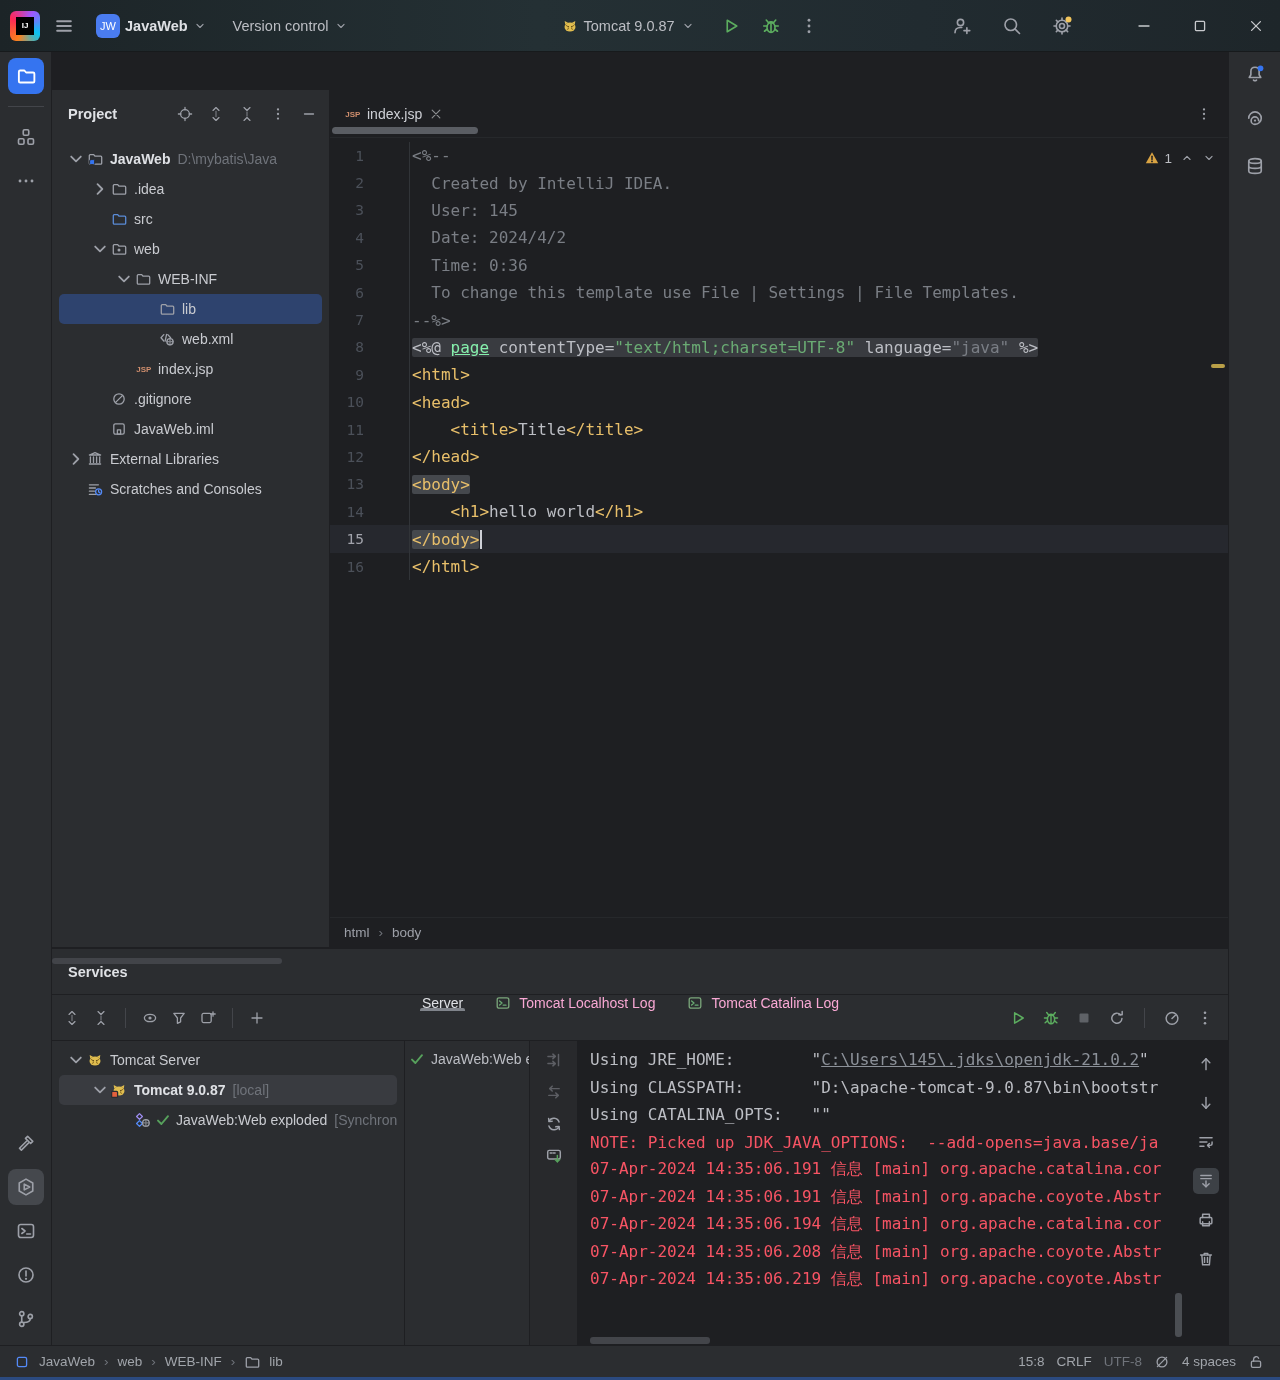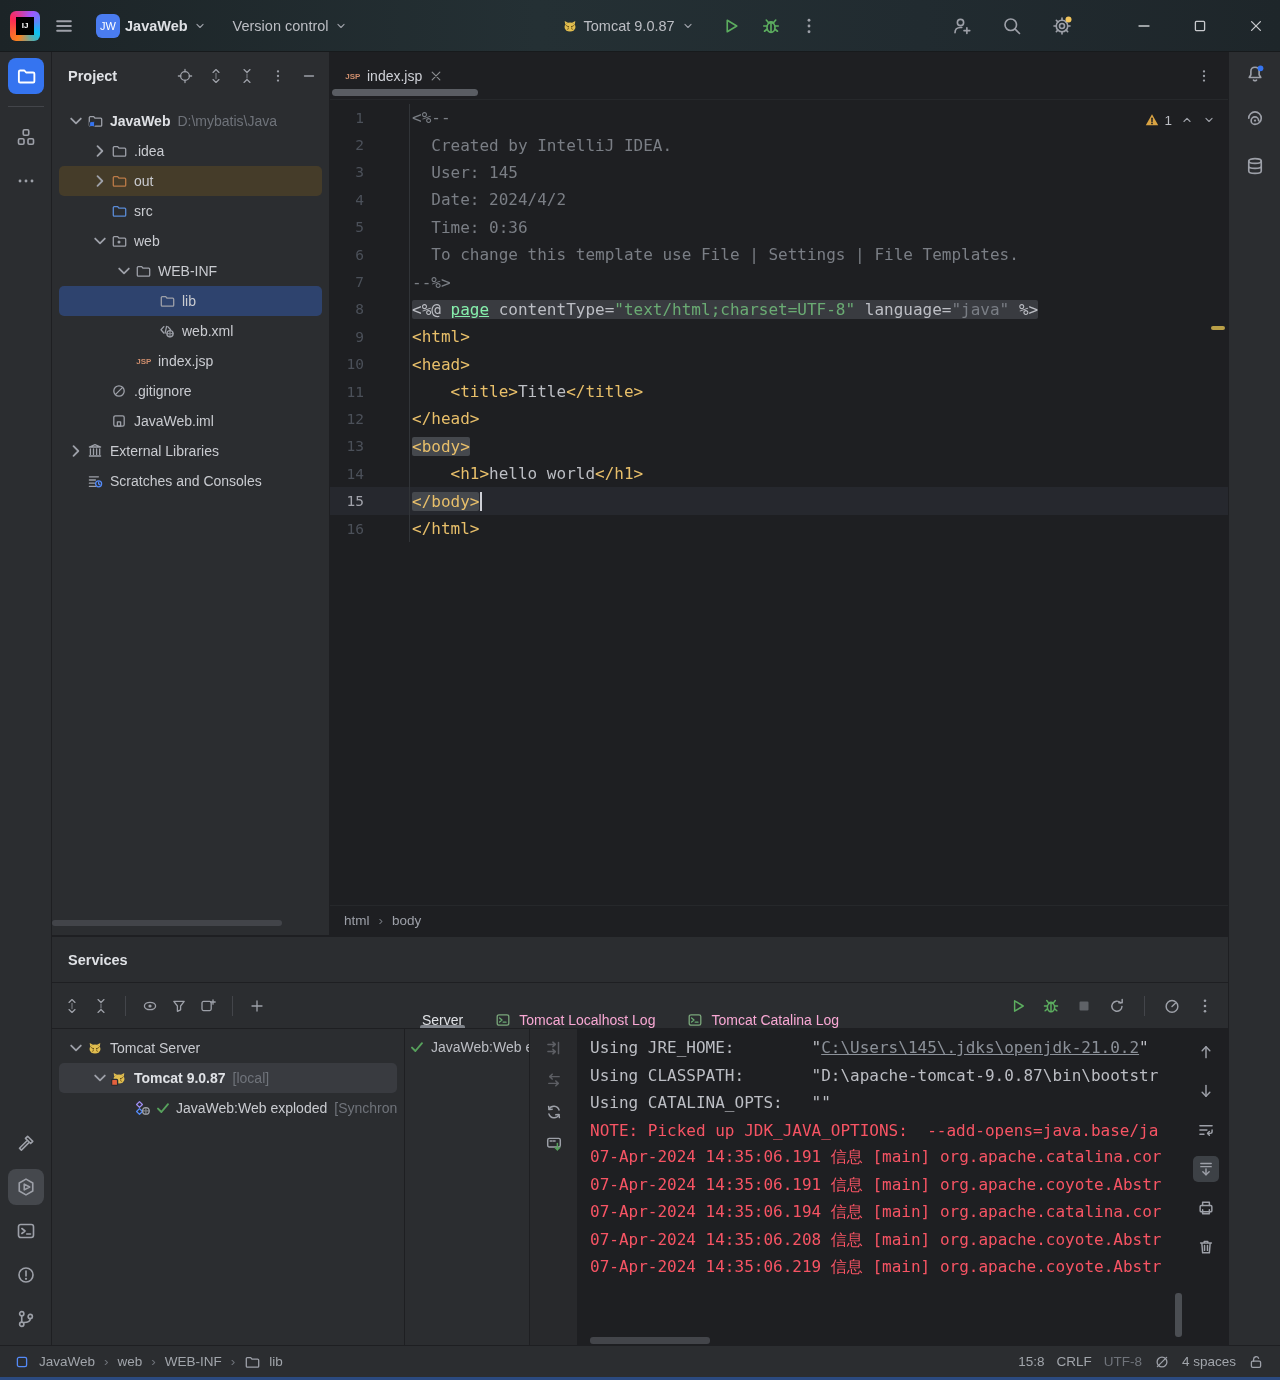--- a/index.html
+++ b/index.html
@@ -34,21 +34,21 @@
   .strip.left  { left:0; border-right:1px solid #1e1f22; padding-top:6px; }
   .strip.right { right:0; border-left:1px solid #1e1f22; padding-top:12px; gap:26px; }
   .sbtn { width:36px; height:36px; border-radius:8px; display:flex; align-items:center; justify-content:center; margin-bottom:8px; }
   .sbtn.active-blue { background:#3574f0; }
   .sbtn.active-gray { background:#45484d; }
   .strip-sep { width:36px; height:1px; background:#43454a; margin:4px 0 12px; }
   .strip .spacer { flex:1; }
 
   
   .content { position:absolute; left:52px; right:52px; top:52px; bottom:35px; display:flex; flex-direction:column; }
-  .row-top { display:flex; height:883px; }
+  .row-top { display:flex; height:883px;margin-top:38px; }
 
   
   .project-panel { width:278px; background:#2b2d30; position:relative; border-right:1px solid #1e1f22; }
   .pp-head { height:48px; display:flex; align-items:center; padding:0 12px 0 16px; color:#dfe1e5; font-size:14.5px; font-weight:bold; }
   .pp-icons { margin-left:auto; display:flex; align-items:center; gap:15px; }
   .ptree { padding-top:6px; }
   .trow { height:30px; display:flex; align-items:center; margin:0 7px; border-radius:5px; color:#c9cbd0; font-size:14px; white-space:nowrap; overflow:hidden; }
   .trow .chev { width:22px; display:flex; justify-content:center; flex:0 0 auto; }
   .trow .ic { margin-right:7px; }
   .trow.selected { background:#2e436e; }
@@ -80,21 +80,21 @@
   .stripe-mark { position:absolute; top:226px; right:3px; width:14px; height:4px; border-radius:2px; background:#b99f47; }
   .crumbbar { height:30px; display:flex; align-items:center; gap:9px; padding-left:14px; color:#9da0a8; font-size:13.5px; border-top:1px solid #26282b; background:#1e1f22; }
   .crumb-sep { color:#6f737a; }
 
   
   .services { height:410px; border-top:2px solid #1e1f22; background:#2b2d30; display:flex; flex-direction:column; }
   .svc-head { height:46px; display:flex; align-items:center; padding-left:16px; color:#dfe1e5; font-size:14.5px; font-weight:bold; border-bottom:1px solid #1e1f22; }
   .svc-toolbar { height:46px; position:relative; display:flex; align-items:center; border-bottom:1px solid #1e1f22; }
   .svc-tools { display:flex; align-items:center; gap:13px; padding-left:12px; }
   .vsep { width:1px; height:20px; background:#43454a; margin:0 3px; }
-  .svc-tabs { position:absolute; left:354px; top:0; bottom:0; display:flex; align-items:flex-end; }
+  .svc-tabs { position:absolute; left:354px; top:0; bottom:0; display:flex; align-items:flex-start; }
   .svc-tab { position:relative; display:flex; align-items:center; gap:8px; padding:0 16px; color:#f9a8d4; font-size:14px; }
   .svc-tab.sel { color:#dfe1e5; }
   .svc-tab.sel::after { content:''; position:absolute; left:14px; right:14px; bottom:0; height:3px; background:#7f838a; border-radius:2px 2px 0 0; }
   .svc-runicons { position:absolute; right:14px; top:0; bottom:0; display:flex; align-items:center; gap:15px; }
   .svc-body { flex:1; position:relative; display:flex; min-height:0; }
   .svc-tree { width:353px; position:relative; padding-top:4px; border-right:1px solid #1e1f22; }
   .svc-mid { width:125px; border-right:1px solid #1e1f22; padding-top:10px; overflow:hidden; }
   .dep-item { display:flex; align-items:center; gap:6px; padding-left:4px; color:#bcbec4; font-size:14px; white-space:nowrap; }
   .svc-strip { width:48px; border-right:1px solid #1e1f22; background:#28292c; display:flex; flex-direction:column; align-items:center; gap:14px; padding-top:10px; }
   .svc-log { flex:1; position:relative; background:#1e1f22; display:flex; min-width:0; }
@@ -383,33 +383,20 @@
                   <polyline points="6.2 4.5,9.7 8,6.2 11.5"></polyline>
                 </svg>
               </span>
               <span class="ic">
                 <svg viewBox="0 0 16 16" fill="none" stroke="#9da0a8" stroke-width="1.3" stroke-linecap="round" stroke-linejoin="round">
                   <path d="M2.3 4.6 q0-1 1-1 h3.4 l1.4 1.6 h5.6 q1 0 1 1 v6 q0 1-1 1 H3.3 q-1 0-1-1 z"></path>
                 </svg>
               </span>
               <span class="tlabel ">.idea</span>
             </div>
-            <div class="trow excluded" style="padding-left:30px">
-              <span class="chev">
-                <svg viewBox="0 0 16 16" fill="none" stroke="#9da0a8" stroke-width="1.3" stroke-linecap="round" stroke-linejoin="round">
-                  <polyline points="6.2 4.5,9.7 8,6.2 11.5"></polyline>
-                </svg>
-              </span>
-              <span class="ic">
-                <svg viewBox="0 0 16 16" fill="none" stroke="#9da0a8" stroke-width="1.3" stroke-linecap="round" stroke-linejoin="round">
-                  <path d="M2.3 4.6 q0-1 1-1 h3.4 l1.4 1.6 h5.6 q1 0 1 1 v6 q0 1-1 1 H3.3 q-1 0-1-1 z" stroke="#bb7a47"></path>
-                </svg>
-              </span>
-              <span class="tlabel ">out</span>
-            </div>
             <div class="trow " style="padding-left:30px">
               <span class="chev"></span>
               <span class="ic">
                 <svg viewBox="0 0 16 16" fill="none" stroke="#9da0a8" stroke-width="1.3" stroke-linecap="round" stroke-linejoin="round">
                   <path d="M2.3 4.6 q0-1 1-1 h3.4 l1.4 1.6 h5.6 q1 0 1 1 v6 q0 1-1 1 H3.3 q-1 0-1-1 z" stroke="#5a8bd6"></path>
                 </svg>
               </span>
               <span class="tlabel ">src</span>
             </div>
             <div class="trow " style="padding-left:30px">

